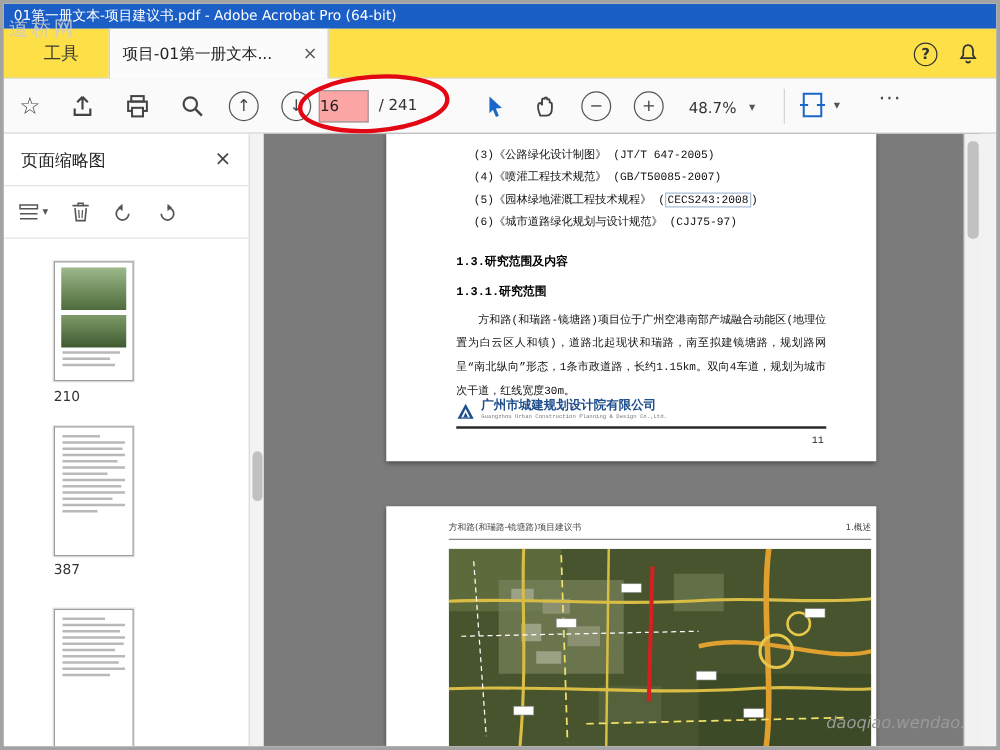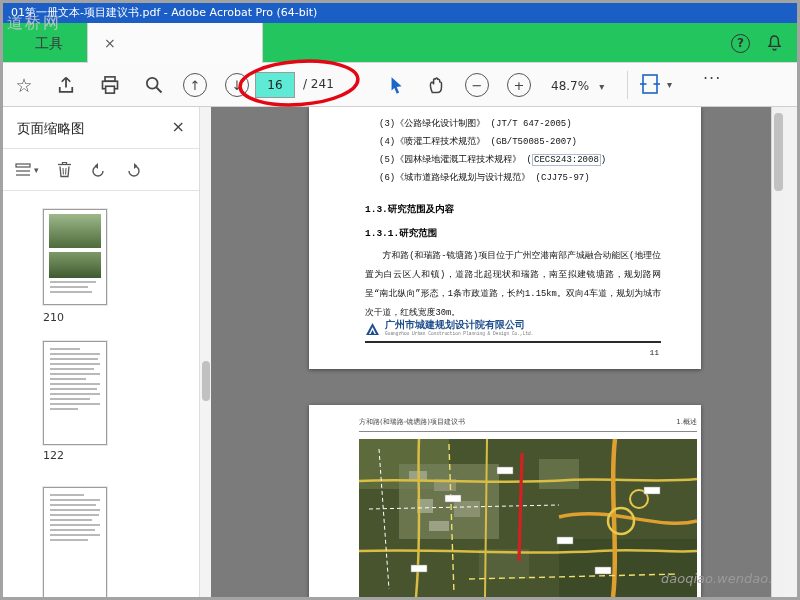--- a/index.html
+++ b/index.html
@@ -4,39 +4,39 @@
 <style>
   * { margin:0; padding:0; box-sizing:border-box; }
   html,body { width:800px; height:600px; font-family:"DejaVu Sans","Liberation Sans",sans-serif; }
   .window { position:relative; width:800px; height:600px; border:3px solid #a3a3a3; background:#f2f2f2; overflow:hidden; }
 
   
   .titlebar { position:absolute; left:0; top:0; width:794px; height:20px; background:#1b5ec6; color:#fff;
               font-size:11px; line-height:20px; padding-left:8px; white-space:nowrap; overflow:hidden; }
 
   
-  .tabbar { position:absolute; left:0; top:20px; width:794px; height:40px; background:#22c55e; border-bottom:1px solid #d9d9d9; }
+  .tabbar { position:absolute; left:0; top:20px; width:794px; height:40px; background:#fde047; border-bottom:1px solid #d9d9d9; }
   .tools-tab { position:absolute; left:8px; top:0; width:76px; height:40px; text-align:center; line-height:40px;
                font-size:14px; color:#3a3a3a; cursor:pointer; }
   .doc-tab { position:absolute; left:84px; top:0; width:176px; height:40px; background:#fbfbfb;
              border-left:1px solid #d0d0d0; border-right:1px solid #d0d0d0; display:flex; align-items:center;
              padding:0 8px 0 10px; font-size:12.5px; color:#222; }
   .doc-tab .lbl { flex:1; white-space:nowrap; overflow:hidden; }
   .doc-tab .x { color:#555; font-size:14px; margin-left:6px; cursor:pointer; }
   .tab-right { position:absolute; right:14px; top:0; height:40px; display:flex; align-items:center; gap:16px; }
   .help-circle { width:19px; height:19px; border:1.6px solid #333; border-radius:50%; text-align:center;
                  line-height:16px; font-size:12px; color:#333; font-weight:bold; }
 
   
   .toolbar { position:absolute; left:0; top:60px; width:794px; height:44px; background:#fafafa; border-bottom:1px solid #cfcfcf; }
   .tb { position:absolute; top:9px; width:26px; height:26px; display:flex; align-items:center; justify-content:center; color:#444; }
   .glyph { font-size:17px; color:#444; }
   .circle-btn { border:1.6px solid #555; border-radius:50%; width:24px; height:24px; top:10px; font-size:13px; }
-  .page-input { position:absolute; left:252px; top:9px; width:40px; height:26px; border:1px solid #9a9a9a; background:#5eead4;
-                text-align:center; font-size:12px; color:#222; font-family:inherit; }
+  .page-input { position:absolute; left:252px; top:9px; width:40px; height:26px; border:1px solid #9a9a9a; background:#fca5a5;
+                font-size:12px; color:#222; font-family:inherit; }
   .page-total { position:absolute; left:300px; top:14px; font-size:12px; color:#333; }
   .zoom-box { position:absolute; left:544px; top:12px; height:22px; display:flex; align-items:center; gap:10px;
               font-size:12px; color:#333; padding:0 4px; }
   .tb-divider { position:absolute; left:624px; top:8px; width:1px; height:28px; background:#d5d5d5; }
   .fit-box { position:absolute; left:636px; top:9px; display:flex; align-items:center; gap:6px; }
   .more-btn { position:absolute; left:700px; top:6px; font-size:16px; color:#444; letter-spacing:1px; }
 
   
   .body { position:absolute; left:0; top:104px; width:794px; height:490px; }
 
@@ -97,20 +97,21 @@
 
   <div class="titlebar">
     <span>01第一册文本-项目建议书.pdf - Adobe Acrobat Pro (64-bit)</span>
   </div>
 
   <div class="tabbar">
     <div class="tools-tab">
       <span>工具</span>
     </div>
     <div class="doc-tab">
+      <span class="lbl">项目-01第一册文本...</span>
       <span class="x">×</span>
     </div>
     <div class="tab-right">
       <div class="help-circle">
         <span>?</span>
       </div>
       <div>
         <svg width="17" height="18" viewBox="0 0 17 18">
           <path d="M8.5,2 C5.6,2 4.6,4.4 4.6,7 L4.6,10.2 L3,12.4 L14,12.4 L12.4,10.2 L12.4,7 C12.4,4.4 11.4,2 8.5,2 Z" fill="none" stroke="#333" stroke-width="1.4"></path>
           <path d="M7,14.5 a1.5,1.5 0 0 0 3,0" fill="none" stroke="#333" stroke-width="1.4"></path>
@@ -243,21 +244,21 @@
           <div class="tline" style="width:44px;"></div>
           <div class="tline" style="width:50px;"></div>
           <div class="tline" style="width:36px;"></div>
           <div class="tline" style="width:50px;"></div>
           <div class="tline" style="width:47px;"></div>
           <div class="tline" style="width:50px;"></div>
           <div class="tline" style="width:40px;"></div>
           <div class="tline" style="width:50px;"></div>
           <div class="tline" style="width:28px;"></div>
         </div>
-        <div class="thumb-label" style="top:258px;">122</div>
+        <div class="thumb-label" style="top:258px;">387</div>
 
         <div class="thumb" style="top:296px; height:120px;">
           <div class="tline" style="width:34px; margin-top:6px;"></div>
           <div class="tline" style="width:50px;"></div>
           <div class="tline" style="width:46px;"></div>
           <div class="tline" style="width:50px;"></div>
           <div class="tline" style="width:49px;"></div>
           <div class="tline" style="width:42px;"></div>
           <div class="tline" style="width:50px;"></div>
           <div class="tline" style="width:45px;"></div>

